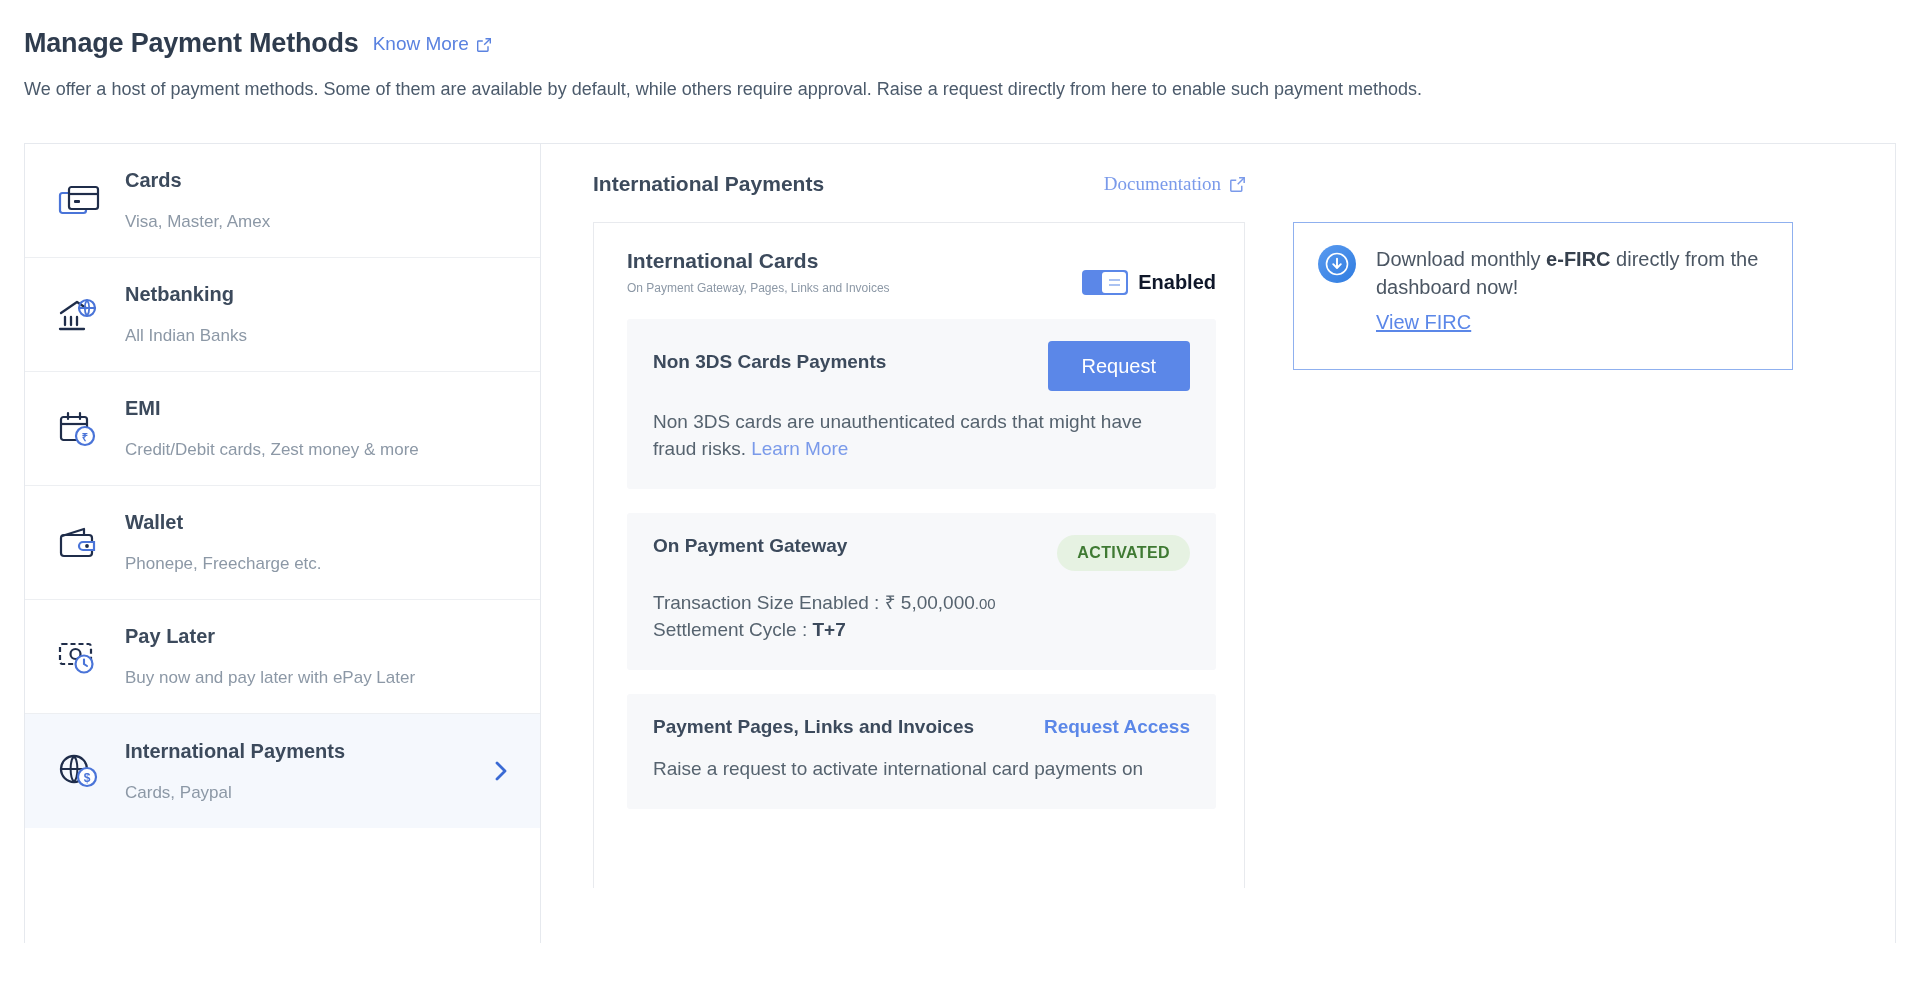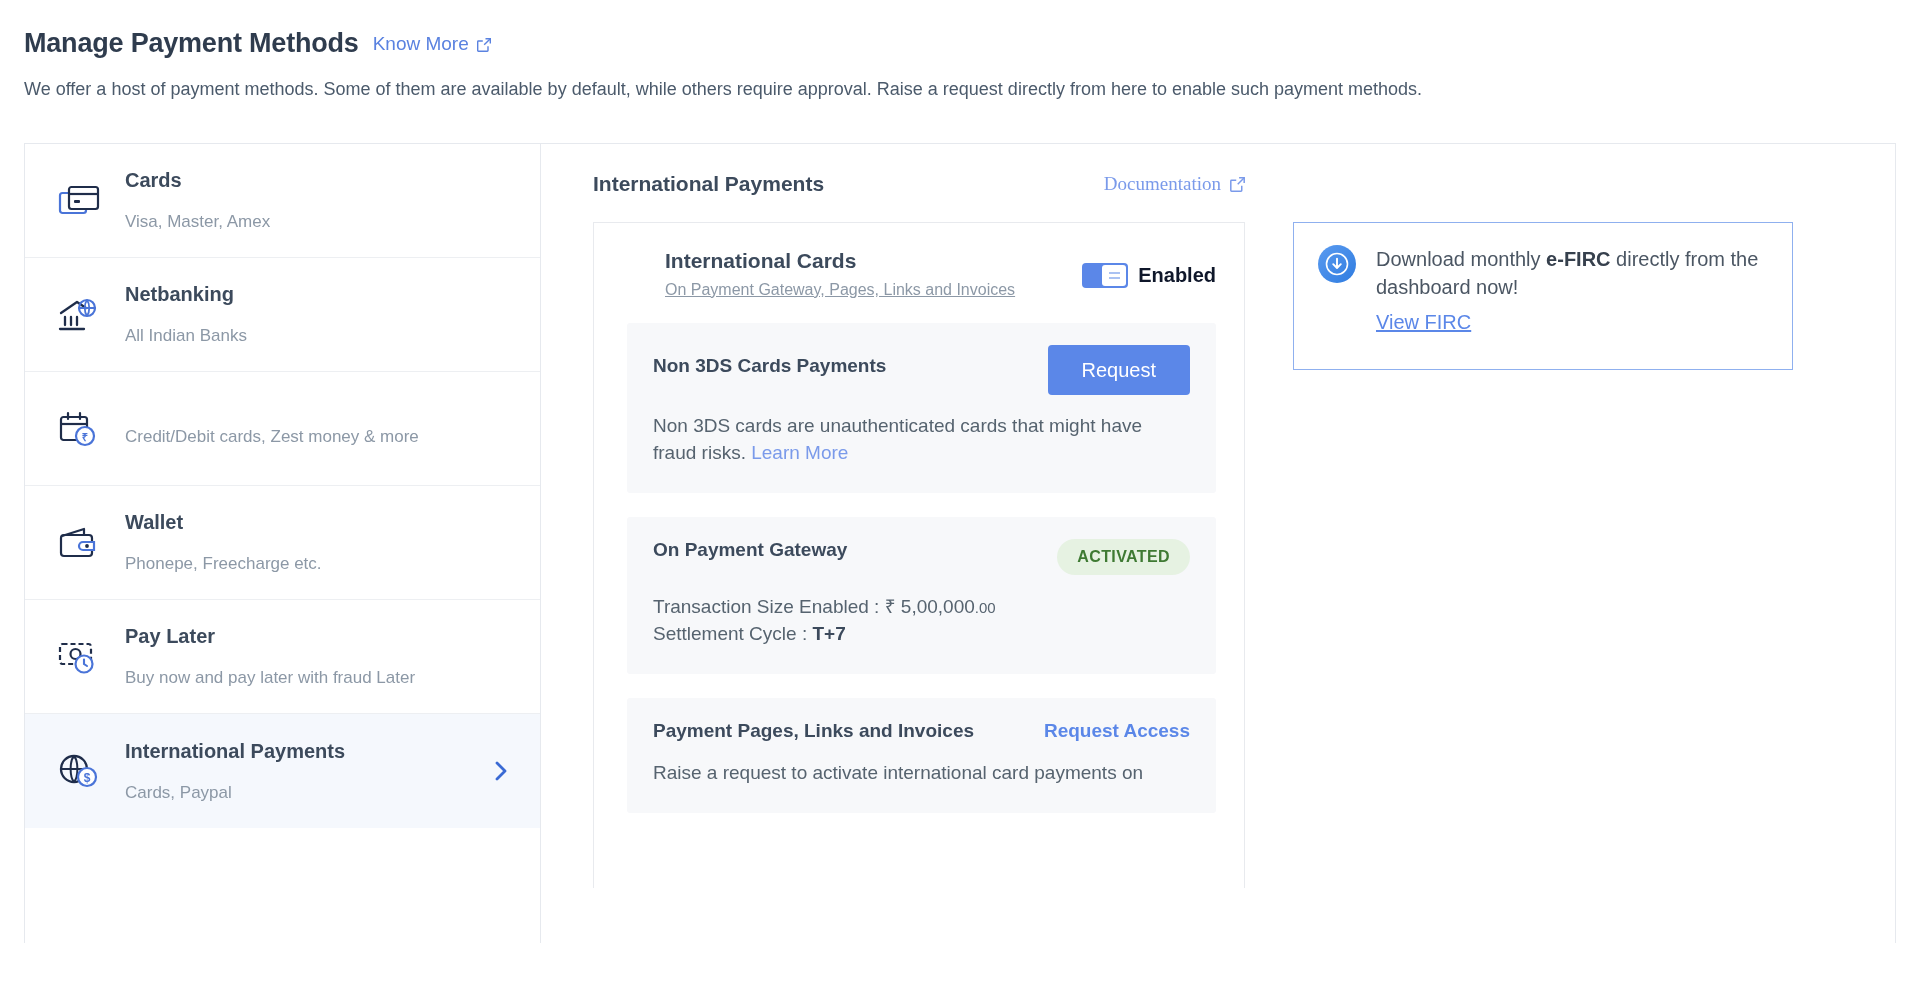--- a/index.html
+++ b/index.html
@@ -85,24 +85,24 @@
 
   .outer-card {
     width: 652px; flex: 0 0 652px;
     border: 1px solid #e8eaee;
     border-bottom: none;
     background: #fff;
     padding: 26px 28px 0 33px;
     height: 666px;
     overflow: hidden;
   }
-  .oc-head { display: flex; align-items: center; margin-left: 38px; }
+  .oc-head { display: flex; align-items: flex-end; }
   .oc-head-text { flex: 1 1 auto; }
   .oc-title { font-size: 21px; font-weight: 700; color: #3c4a5c; }
-  .oc-sub { font-size: 16px; color: #8c98a6; margin-top: 8px; text-decoration: underline; }
+  .oc-sub { font-size: 12px; color: #8c98a6; margin-top: 8px; }
   .toggle-wrap { display: flex; align-items: center; gap: 10px; padding-top: 3px; }
   .toggle {
     width: 46px; height: 25px; border-radius: 4px;
     background: #5b87e8; position: relative; cursor: pointer; flex: 0 0 46px;
   }
   .toggle .knob {
     position: absolute; right: 2px; top: 2px;
     width: 24px; height: 21px; border-radius: 3px; background: #fff;
     display: flex; flex-direction: column; align-items: center; justify-content: center; gap: 3px;
   }
@@ -214,20 +214,21 @@
         <span class="side-icon">
           <svg width="44" height="40" viewBox="0 0 44 40" fill="none">
             <rect x="4" y="8" width="26" height="23" rx="2.5" stroke="#1f2d4a" stroke-width="2.2"></rect>
             <path d="M4 15h26" stroke="#1f2d4a" stroke-width="2.2"></path>
             <path d="M11 4v6M23 4v6" stroke="#1f2d4a" stroke-width="2.2" stroke-linecap="round"></path>
             <circle cx="28" cy="27" r="9" fill="#fff" stroke="#4a74d8" stroke-width="2.2"></circle>
             <text x="28" y="31.5" font-size="11" font-family="Liberation Sans, sans-serif" font-weight="700" fill="#4a74d8" text-anchor="middle">₹</text>
           </svg>
         </span>
         <span class="side-text">
+          <span class="side-title" style="display:block">EMI</span>
           <span class="side-sub" style="display:block">Credit/Debit cards, Zest money &amp; more</span>
         </span>
       </div>
 
       <div class="side-item">
         <span class="side-icon">
           <svg width="44" height="38" viewBox="0 0 44 38" fill="none">
             <path d="M5 12L27 5v7" stroke="#1f2d4a" stroke-width="2.2" stroke-linejoin="round"></path>
             <rect x="4" y="11" width="31" height="21" rx="3" stroke="#1f2d4a" stroke-width="2.2"></rect>
             <path d="M26 18h11v8H26a4 4 0 0 1 0-8z" fill="#fff" stroke="#4a74d8" stroke-width="2.2"></path>
@@ -244,21 +245,21 @@
         <span class="side-icon">
           <svg width="44" height="40" viewBox="0 0 44 40" fill="none">
             <rect x="3" y="7" width="31" height="20" rx="2.5" stroke="#1f2d4a" stroke-width="2.2" stroke-dasharray="5 3"></rect>
             <circle cx="18.5" cy="17" r="5" stroke="#1f2d4a" stroke-width="2.2"></circle>
             <circle cx="27" cy="27" r="8.5" fill="#fff" stroke="#4a74d8" stroke-width="2.2"></circle>
             <path d="M27 22.5V27l3 2" stroke="#4a74d8" stroke-width="2.1" stroke-linecap="round"></path>
           </svg>
         </span>
         <span class="side-text">
           <span class="side-title" style="display:block">Pay Later</span>
-          <span class="side-sub" style="display:block">Buy now and pay later with fraud Later</span>
+          <span class="side-sub" style="display:block">Buy now and pay later with ePay Later</span>
         </span>
       </div>
 
       <div class="side-item active">
         <span class="side-icon">
           <svg width="44" height="40" viewBox="0 0 44 40" fill="none">
             <circle cx="17" cy="18" r="13" stroke="#1f2d4a" stroke-width="2.3"></circle>
             <path d="M4 18h26M17 5c4.5 5 4.5 21 0 26M17 5c-4.5 5-4.5 21 0 26" stroke="#1f2d4a" stroke-width="2"></path>
             <circle cx="30" cy="26" r="9" fill="#fff" stroke="#4a74d8" stroke-width="2.2"></circle>
             <text x="30" y="30.6" font-size="12" font-family="Liberation Sans, sans-serif" font-weight="700" fill="#4a74d8" text-anchor="middle">$</text>

